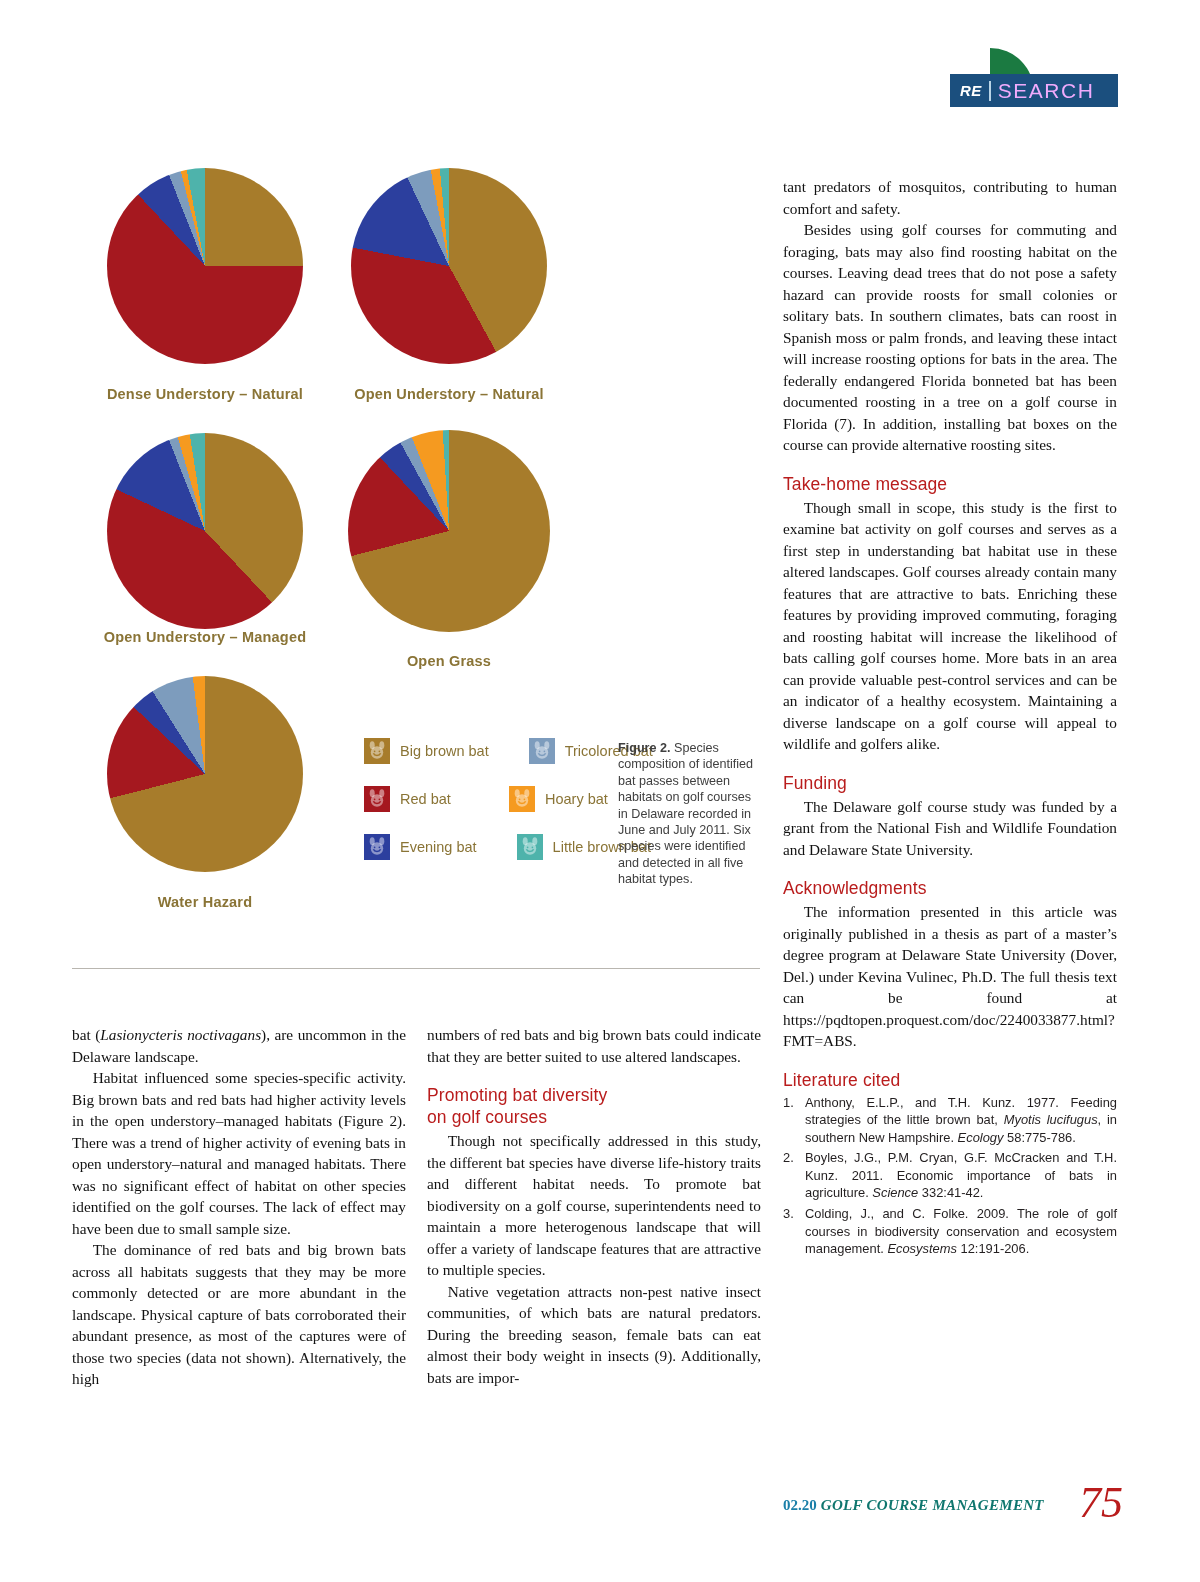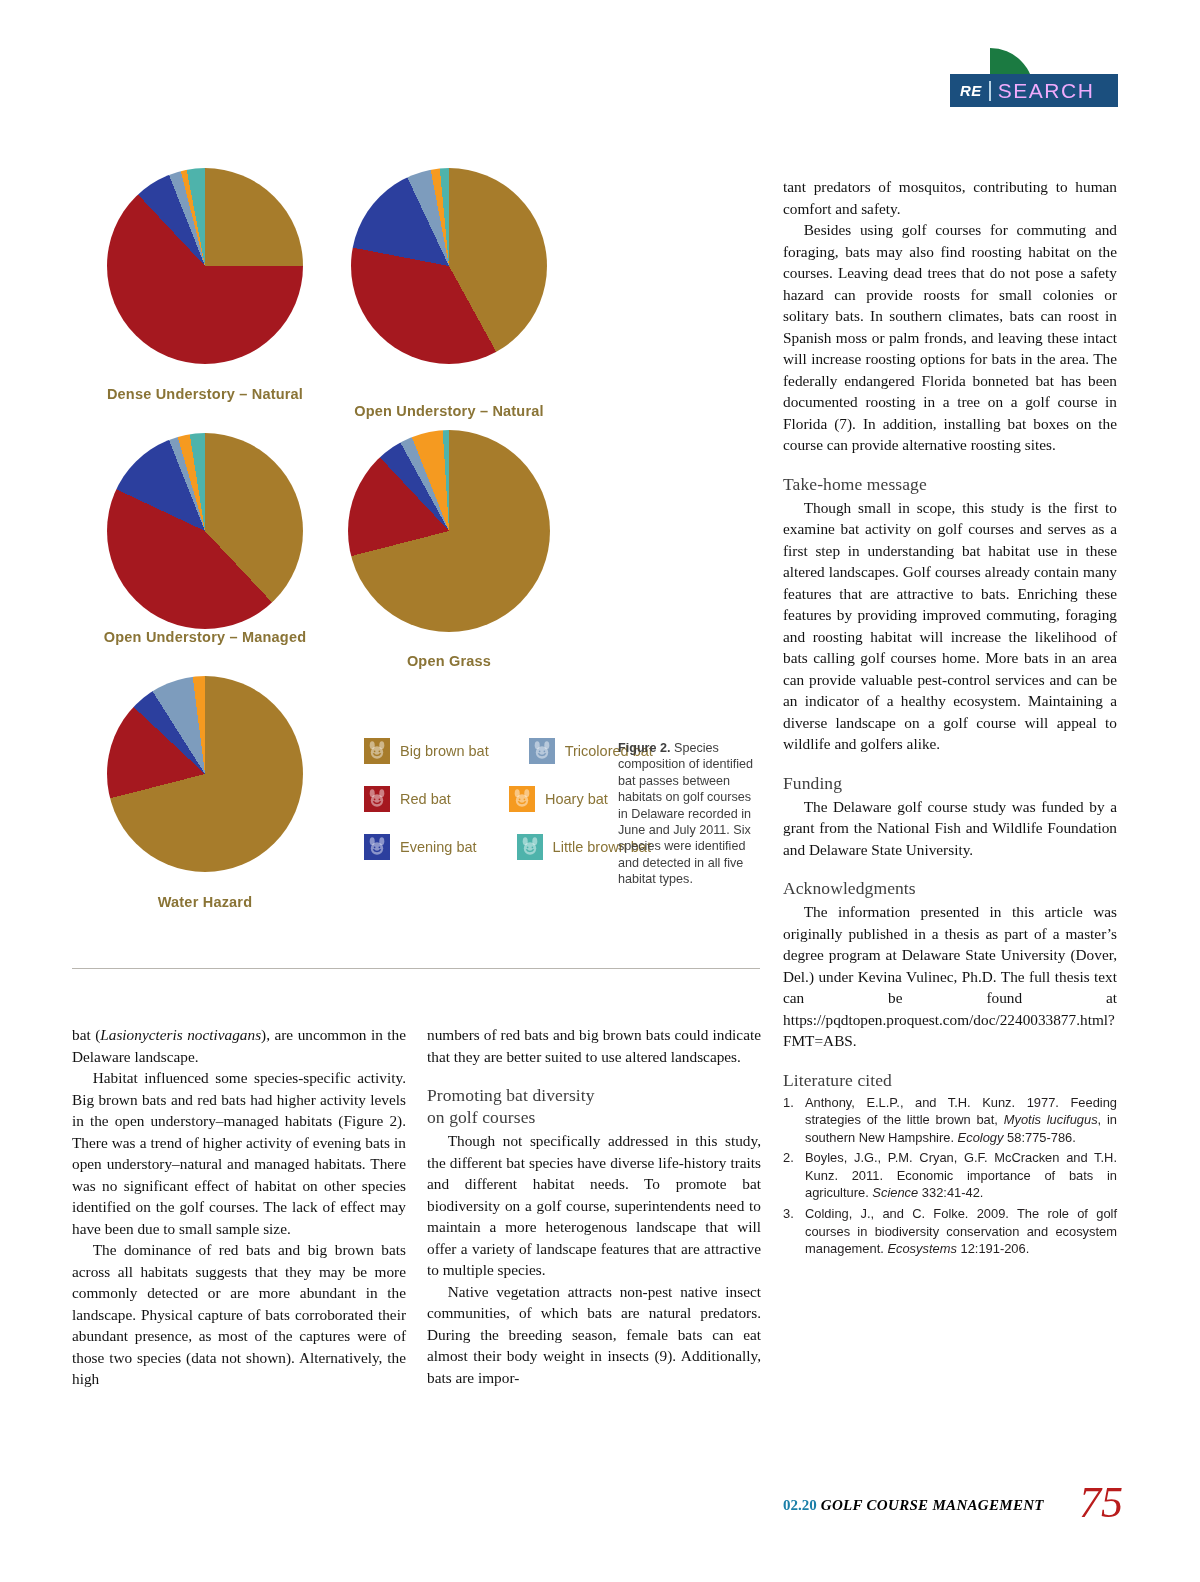--- a/index.html
+++ b/index.html
@@ -46,41 +46,41 @@
   .caption b{font-weight:bold;}
 
   .rule{position:absolute;left:72px;top:968px;width:688px;height:1px;background:#b9b6b0;}
 
   
   .col{position:absolute;font-family:"Liberation Serif",serif;font-size:15.3px;line-height:21.5px;
        text-align:justify;color:#111;}
   .col p{margin:0;text-indent:1.35em;}
   .col p.noind{text-indent:0;}
   .col h3{
-    font-family:Liberation Serif, serif;font-weight:normal;font-size:17.5px;
-    margin:0 0 2px 0;color:#404040;letter-spacing:.1px;line-height:22px;
+    font-family:Liberation Sans, sans-serif;font-weight:normal;font-size:17.5px;
+    margin:0 0 2px 0;color:#b91c1c;letter-spacing:.1px;line-height:22px;
   }
   .col h3.spaced{margin-top:17px;}
   .col i{font-style:italic;}
 
   #col-left{left:72px;top:1024px;width:334px;}
   #col-mid{left:427px;top:1024px;width:334px;}
   #col-right{left:783px;top:176px;width:334px;}
 
   
   .refs{font-family:"Liberation Sans",sans-serif;font-size:12.9px;line-height:17.6px;color:#231f20;}
   .ref{display:flex;margin-top:3px;}
   .ref-num{width:22px;flex:0 0 22px;}
   .ref-txt{flex:1;}
 
   
   .footer{position:absolute;left:783px;top:1496px;width:340px;height:50px;}
   .foot-date{font-family:"Liberation Serif",serif;font-weight:bold;font-size:15px;color:#1b7fa8;}
   .foot-name{font-family:"Liberation Serif",serif;font-weight:bold;font-style:italic;font-size:15px;
-             color:#000000;letter-spacing:.3px;}
+             color:#0f766e;letter-spacing:.3px;}
   .foot-page{position:absolute;right:0;top:-19px;font-family:"Liberation Serif",serif;
              font-style:italic;font-size:44px;color:#b91c1c;text-align:center;}
 </style>
 </head>
 <body>
 
 <div class="page">
 
   <div class="logo-wrap">
     <div class="logo-leaf">
@@ -95,21 +95,21 @@
 
   <div class="figure">
 
     <div class="pie-cell" style="left:18px;top:8px;width:230px;">
       <div class="pie" id="pie0" style="width: 196px; height: 196px; margin: 0px auto; background: conic-gradient(rgb(167, 124, 43) 0deg, rgb(167, 124, 43) 90deg, rgb(165, 24, 31) 90deg, rgb(165, 24, 31) 316.8deg, rgb(44, 63, 158) 316.8deg, rgb(44, 63, 158) 338.4deg, rgb(125, 156, 189) 338.4deg, rgb(125, 156, 189) 345.6deg, rgb(245, 154, 32) 345.6deg, rgb(245, 154, 32) 349.2deg, rgb(78, 179, 171) 349.2deg, rgb(78, 179, 171) 360deg);"></div>
       <div class="pie-label" style="margin-top:22px;">Dense Understory – Natural</div>
     </div>
 
     <div class="pie-cell" style="left:262px;top:8px;width:230px;">
       <div class="pie" id="pie1" style="width: 196px; height: 196px; margin: 0px auto; background: conic-gradient(rgb(167, 124, 43) 0deg, rgb(167, 124, 43) 151.2deg, rgb(165, 24, 31) 151.2deg, rgb(165, 24, 31) 280.8deg, rgb(44, 63, 158) 280.8deg, rgb(44, 63, 158) 334.8deg, rgb(125, 156, 189) 334.8deg, rgb(125, 156, 189) 349.2deg, rgb(245, 154, 32) 349.2deg, rgb(245, 154, 32) 354.6deg, rgb(78, 179, 171) 354.6deg, rgb(78, 179, 171) 360deg);"></div>
-      <div class="pie-label" style="margin-top:39px;">Open Understory – Natural</div>
+      <div class="pie-label" style="margin-top:22px;">Open Understory – Natural</div>
     </div>
 
     <div class="pie-cell" style="left:18px;top:273px;width:230px;">
       <div class="pie" id="pie2" style="width: 196px; height: 196px; margin: 0px auto; background: conic-gradient(rgb(167, 124, 43) 0deg, rgb(167, 124, 43) 136.8deg, rgb(165, 24, 31) 136.8deg, rgb(165, 24, 31) 295.2deg, rgb(44, 63, 158) 295.2deg, rgb(44, 63, 158) 338.4deg, rgb(125, 156, 189) 338.4deg, rgb(125, 156, 189) 343.8deg, rgb(245, 154, 32) 343.8deg, rgb(245, 154, 32) 351deg, rgb(78, 179, 171) 351deg, rgb(78, 179, 171) 360deg);"></div>
       <div class="pie-label" style="">Open Understory – Managed</div>
     </div>
 
     <div class="pie-cell" style="left:262px;top:270px;width:230px;">
       <div class="pie" id="pie3" style="width: 202px; height: 202px; margin: 0px auto; background: conic-gradient(rgb(167, 124, 43) 0deg, rgb(167, 124, 43) 255.6deg, rgb(165, 24, 31) 255.6deg, rgb(165, 24, 31) 316.8deg, rgb(44, 63, 158) 316.8deg, rgb(44, 63, 158) 331.2deg, rgb(125, 156, 189) 331.2deg, rgb(125, 156, 189) 338.4deg, rgb(245, 154, 32) 338.4deg, rgb(245, 154, 32) 356.4deg, rgb(78, 179, 171) 356.4deg, rgb(78, 179, 171) 360deg);"></div>
       <div class="pie-label" style="margin-top:21px;">Open Grass</div>

